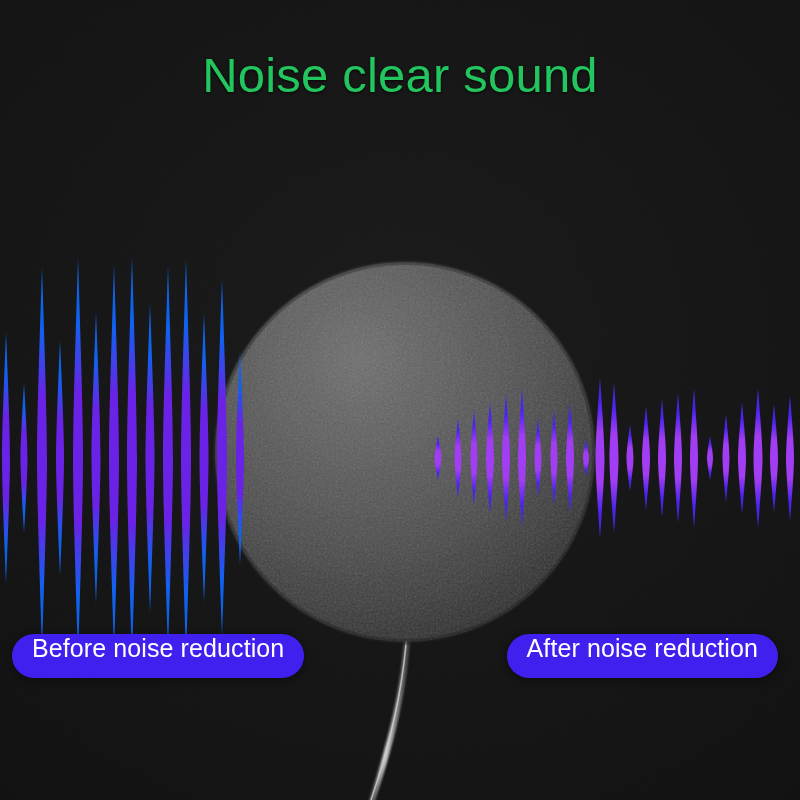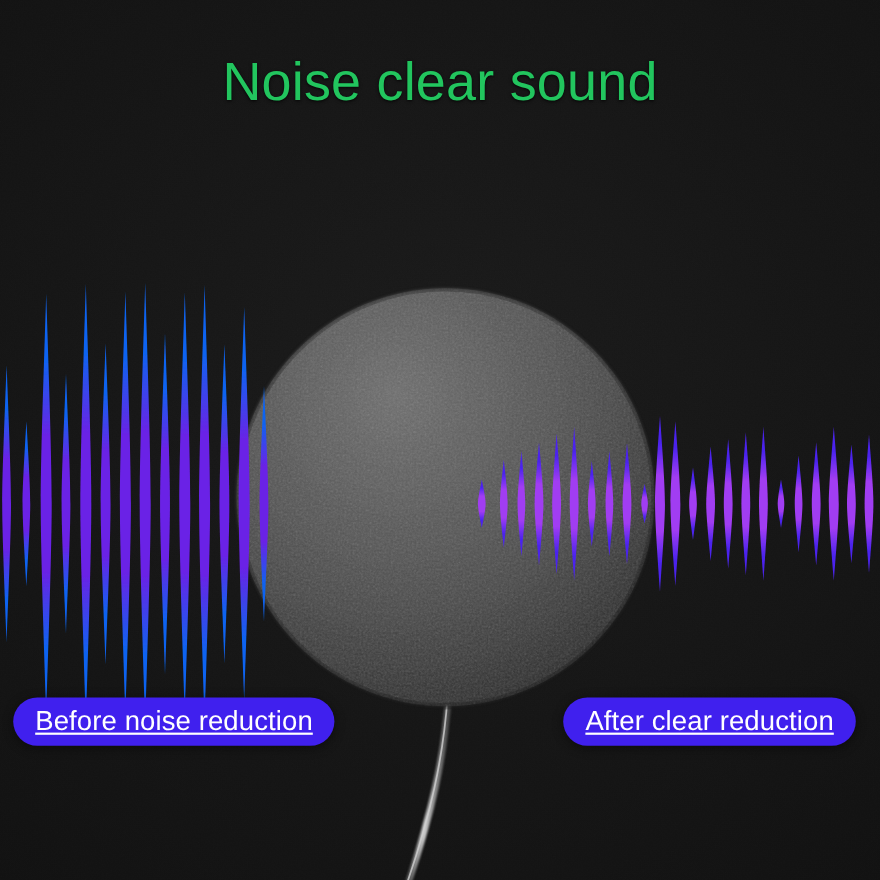--- a/index.html
+++ b/index.html
@@ -74,32 +74,31 @@
     position: absolute;
     left: 0; top: 0;
     width: 800px; height: 800px;
     pointer-events: none;
   }
 
   
   .badge {
     position: absolute;
     display: flex;
-    align-items: center;
+    align-items: flex-start;
     justify-content: center;
     height: 44px;
     padding: 0 20px;
     border-radius: 22px;
     color: #ffffff;
     font-size: 25px;
     font-weight: 400;
     letter-spacing: .1px;
     white-space: nowrap;
     box-shadow: 0 2px 10px rgba(0,0,0,.45);
-    text-decoration: underline;
   }
   #badge-before { left: 12px;  top: 634px; }
   #badge-after  { right: 22px; top: 634px; }
 </style>
 </head>
 <body>
 
 <div id="stage" style="background: rgb(18, 18, 18);">
 
   <div id="bg-base"></div>
@@ -239,16 +238,16 @@
         <path d="M 790 395 C 792.2 422.72, 794 445.4, 794 458 C 794 470.6, 792.2 493.28, 790 521 C 787.8 493.28, 786 470.6, 786 458 C 786 445.4, 787.8 422.72, 790 395 Z" fill="url(#wa-grad)"></path>
       </g>
     </svg>
 
   <div id="title" style="color: #22c55e;">Noise clear sound</div>
 
   <div class="badge" id="badge-before" style="background: rgb(64, 32, 238); color: rgb(255, 255, 255);">
     <span>Before noise reduction</span>
   </div>
   <div class="badge" id="badge-after" style="background: rgb(64, 32, 238); color: rgb(255, 255, 255);">
-    <span>After clear reduction</span>
+    <span>After noise reduction</span>
   </div>
 
 </div>
 
 </body></html>

